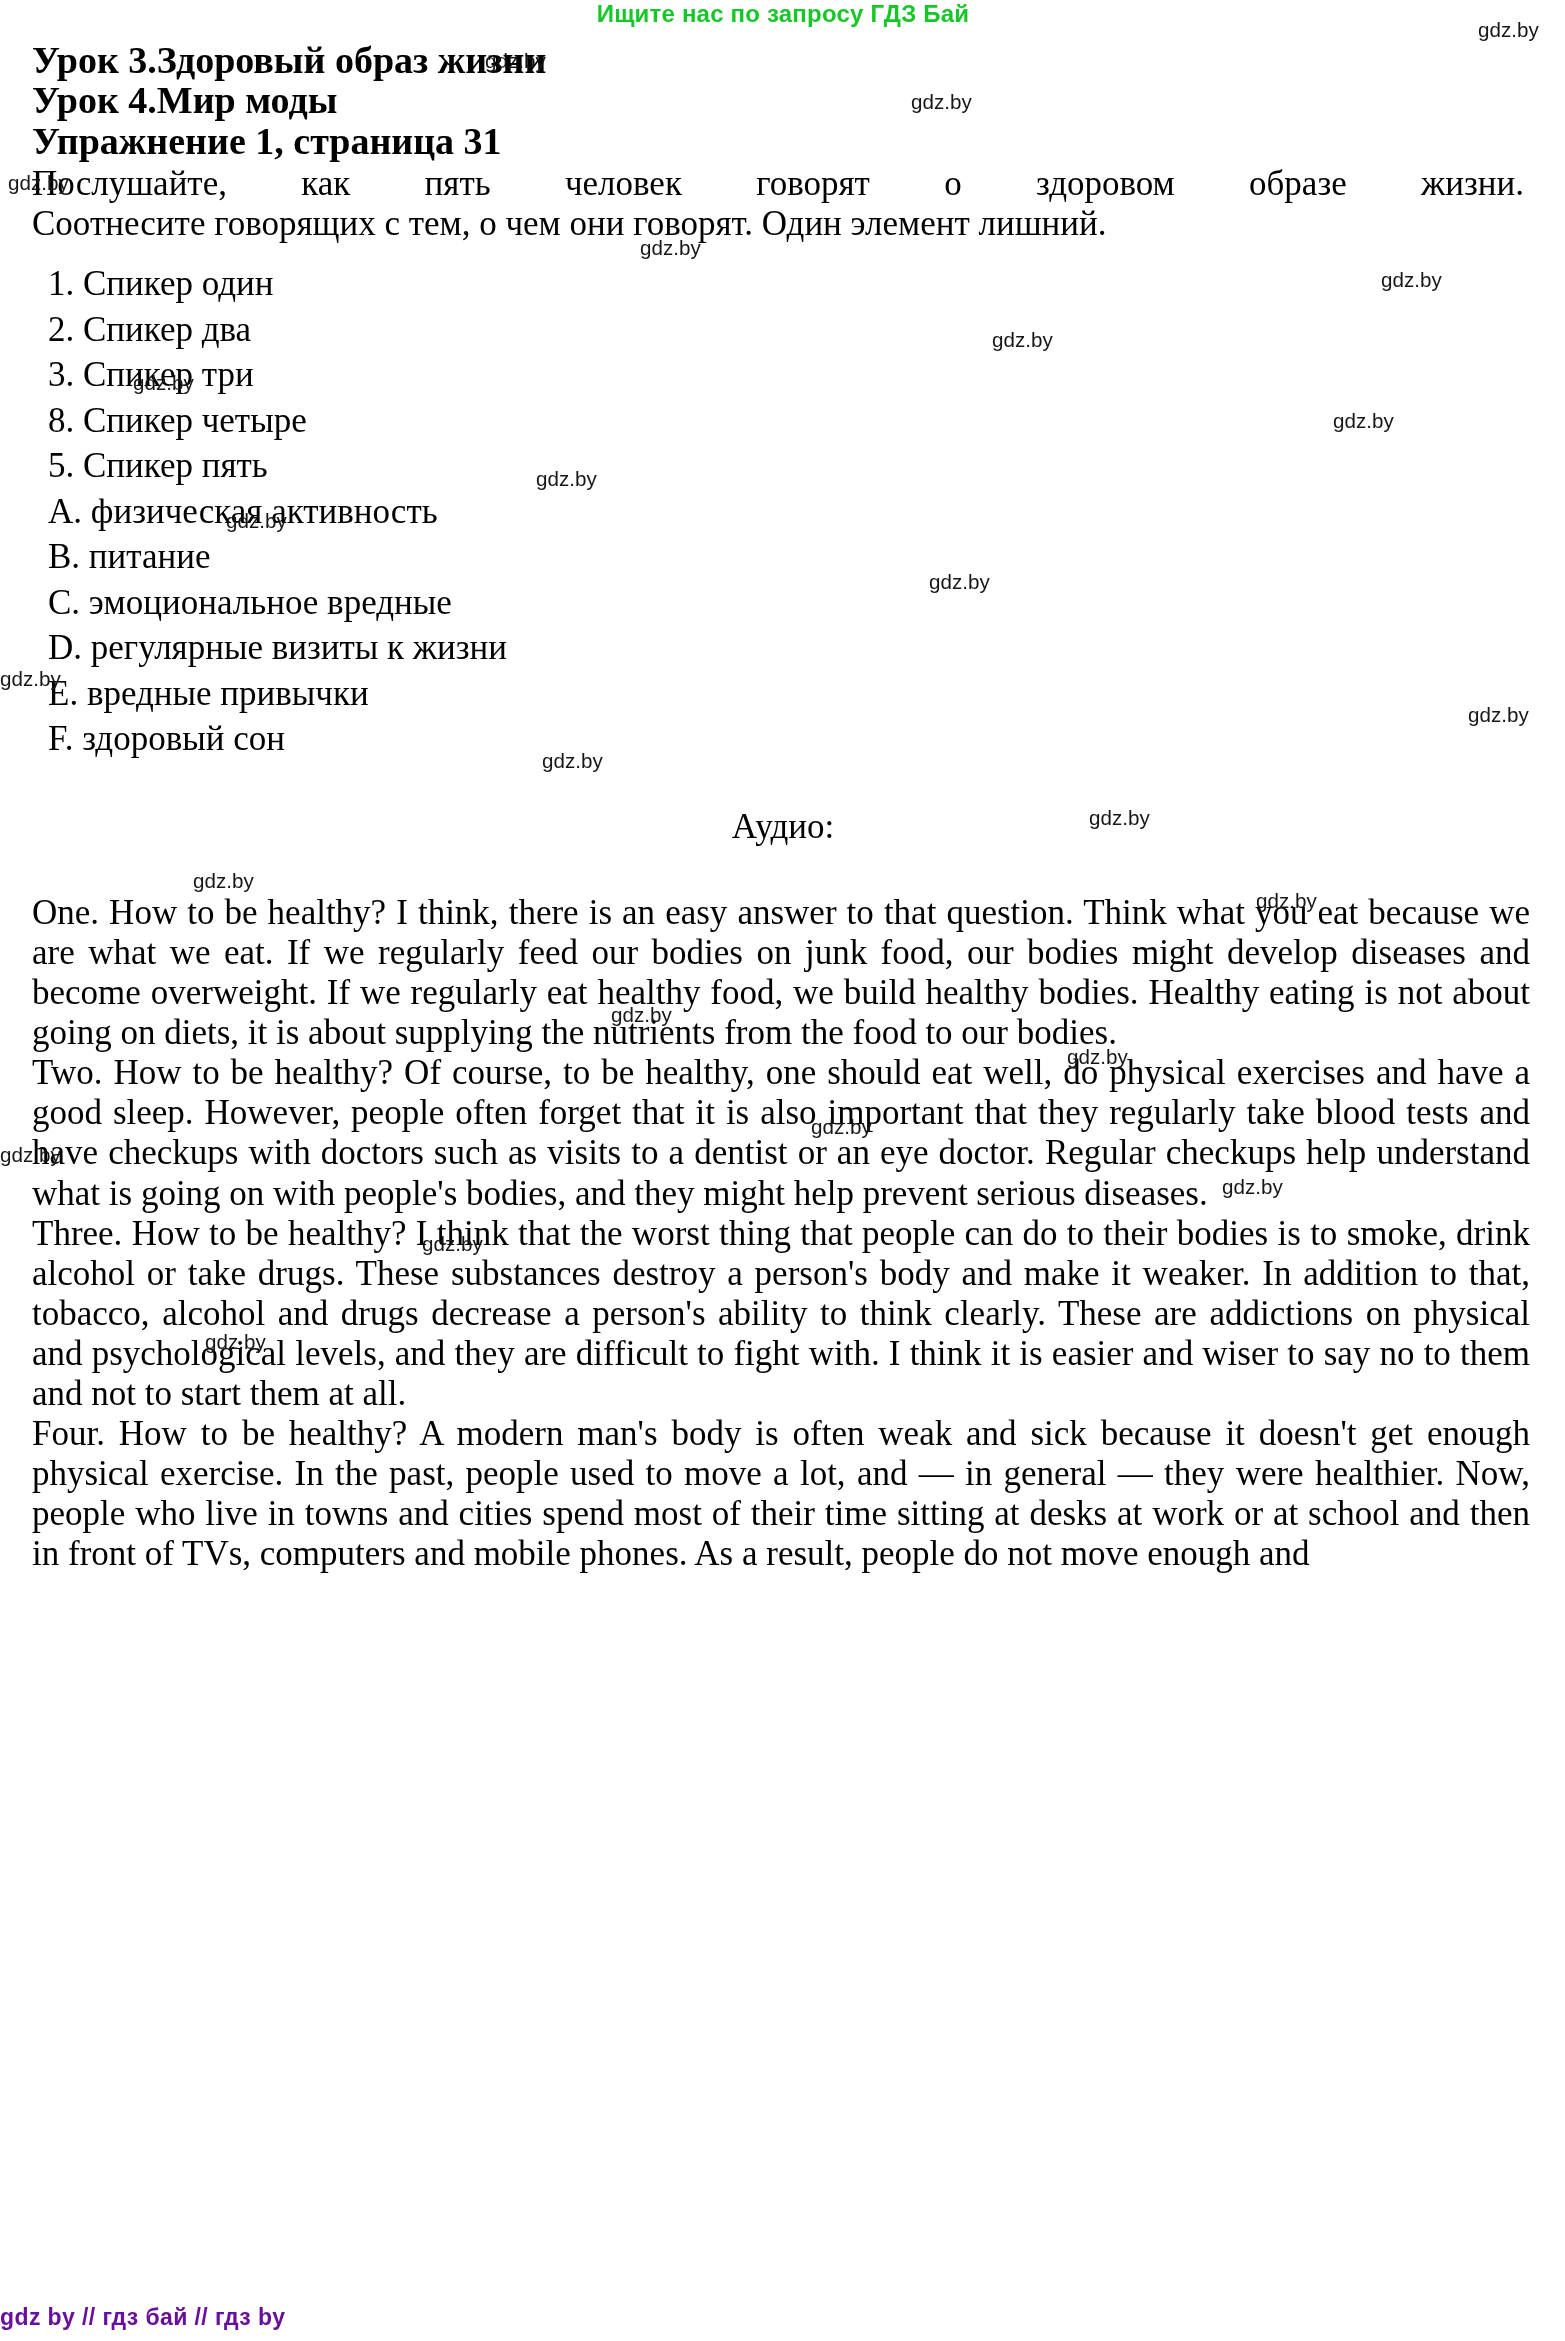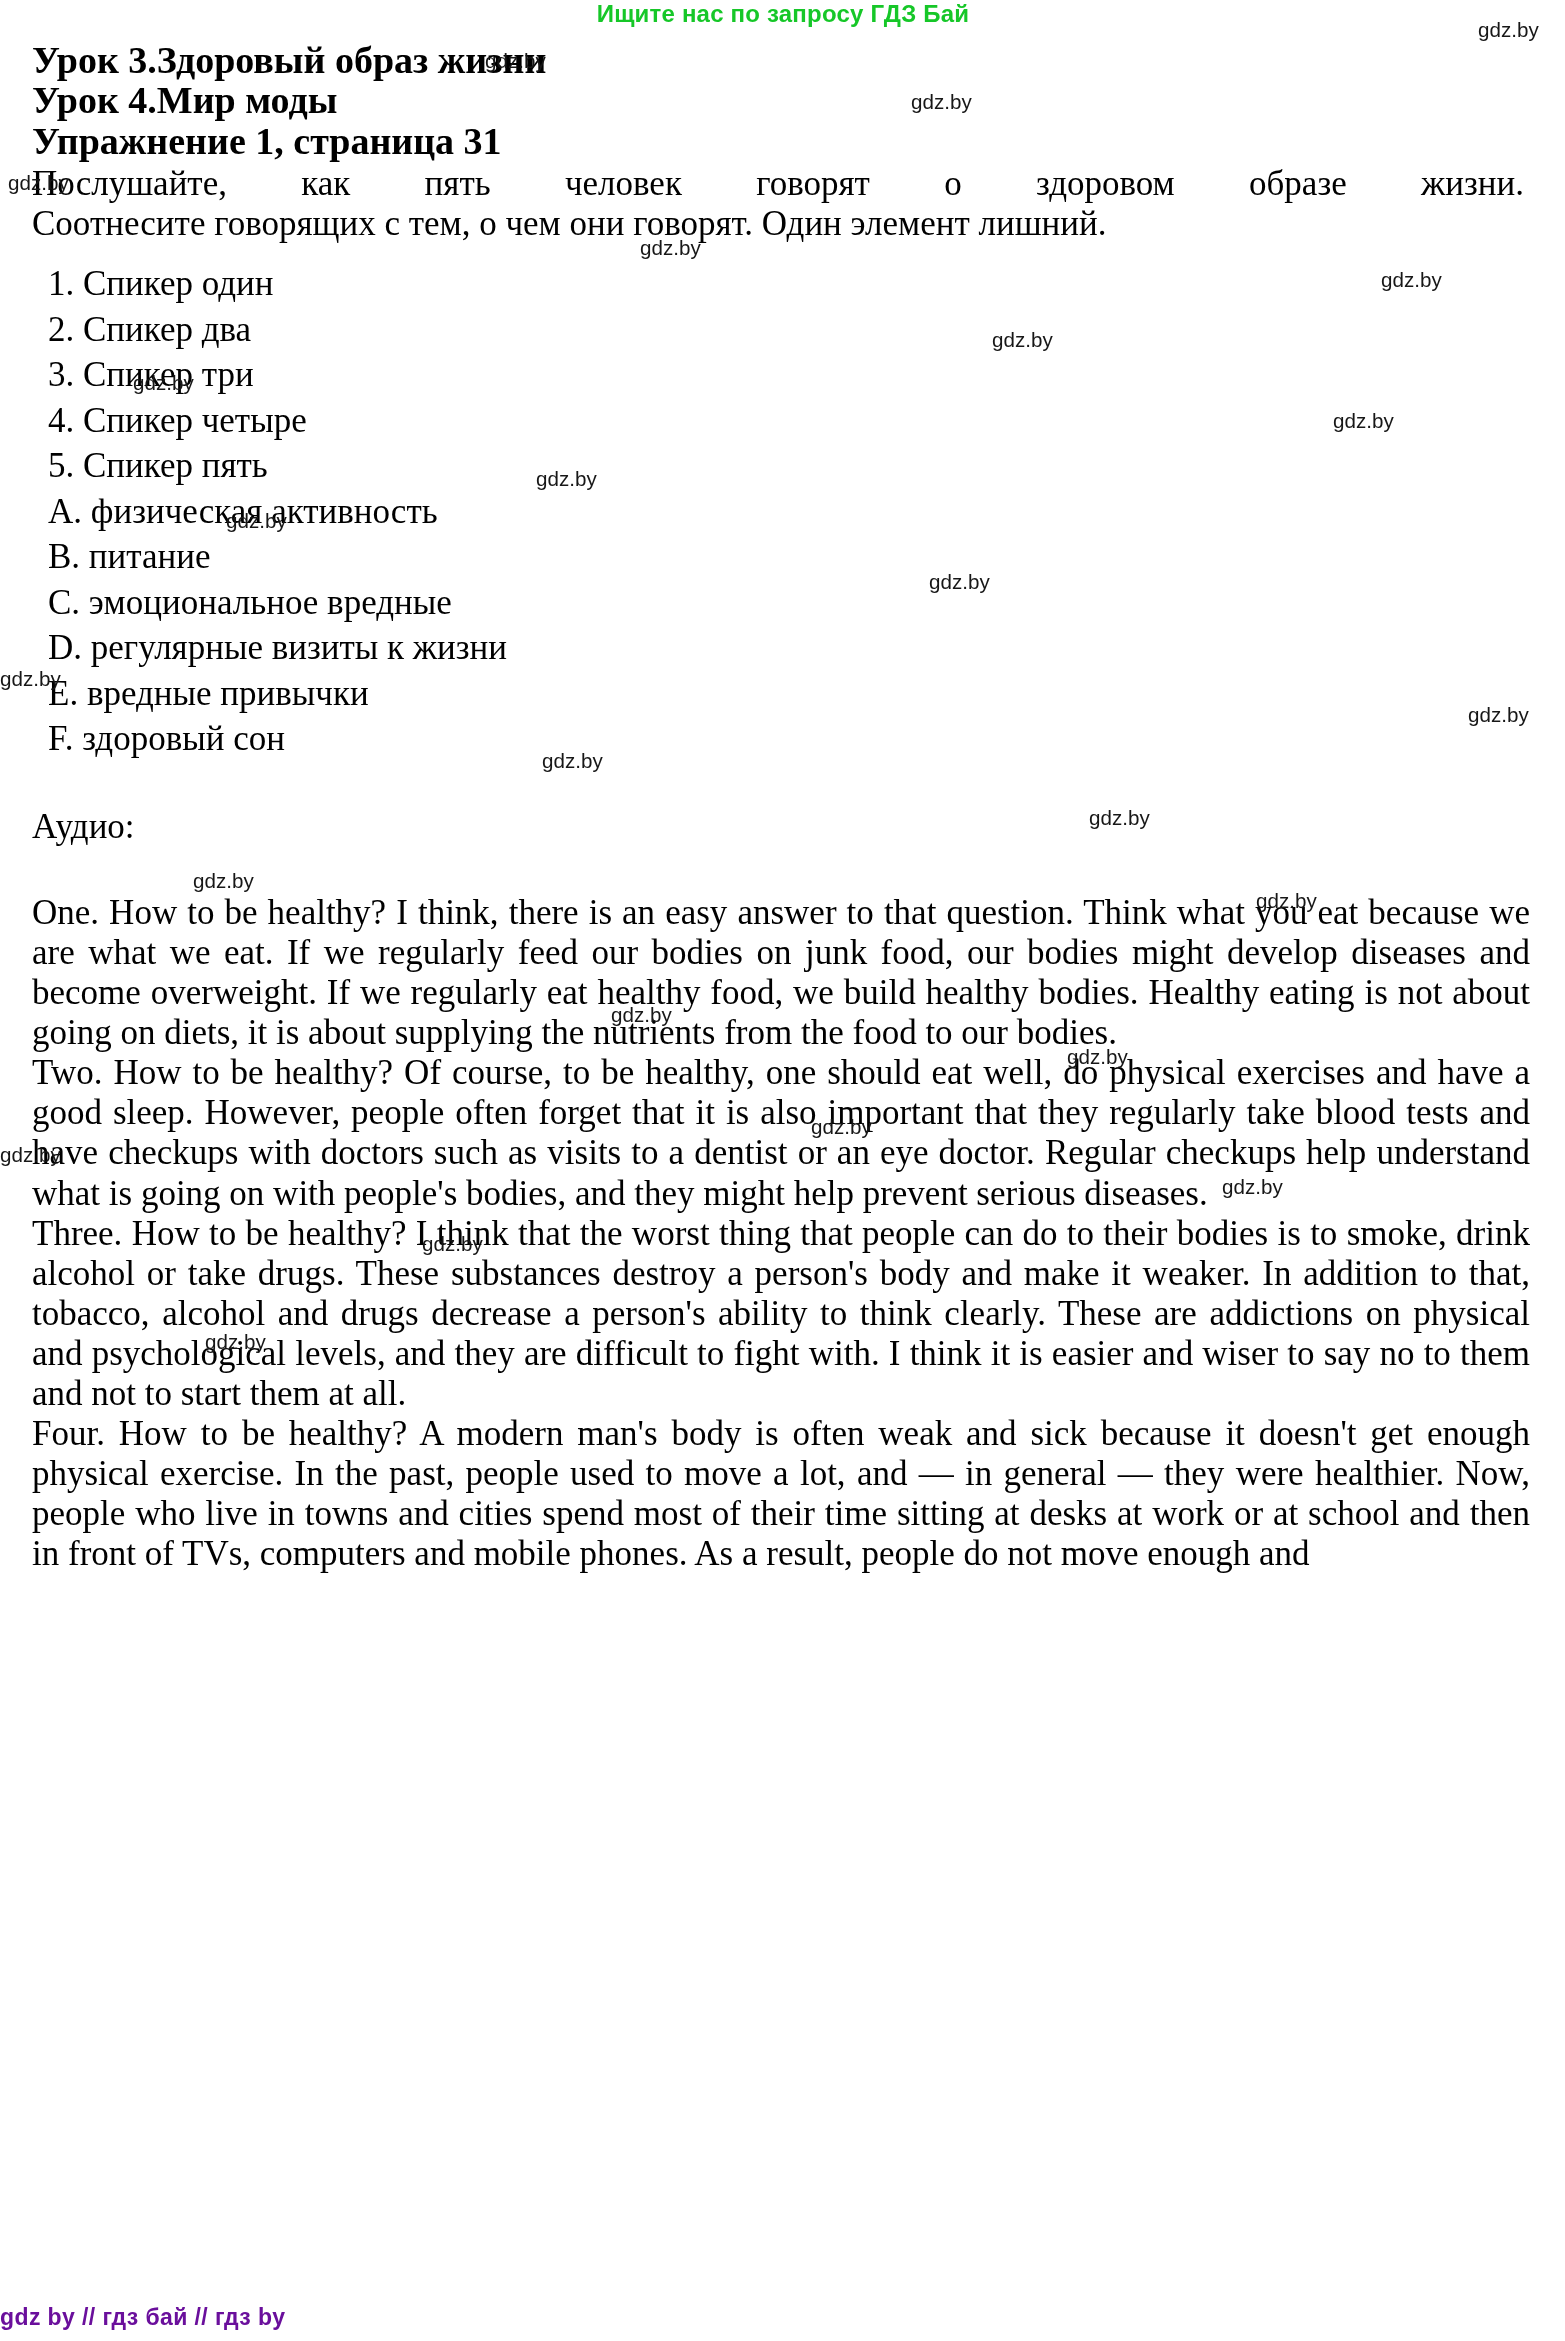--- a/index.html
+++ b/index.html
@@ -82,20 +82,21 @@
     font-size: 35px;
     line-height: 1.30;
     padding-left: 16px;
     white-space: nowrap;
   }
 
   .audio-label {
     font-size: 35px;
     margin: 46px 0 0 0;
     line-height: 1.1;
+    text-align: center;
   }
 
   .script-block {
     margin-top: 47px;
   }
   .script-para {
     font-size: 35px;
     line-height: 1.145;
     text-align: justify;
     text-align-last: left;
@@ -142,21 +143,21 @@
     <h2 class="exercise-title">Упражнение 1, страница 31</h2>
 
     <p class="task-text">Послушайте, как пять человек говорят о здоровом образе жизни.</p>
 
     <p class="task-text task-text-last">Соотнесите говорящих с тем, о чем они говорят. Один элемент лишний.</p>
 
     <ul class="answers-list">
       <li>1. Спикер один</li>
       <li>2. Спикер два</li>
       <li>3. Спикер три</li>
-      <li>4. Спикер четыре</li>
+      <li>8. Спикер четыре</li>
       <li>5. Спикер пять</li>
       <li>A. физическая активность</li>
       <li>B. питание</li>
       <li>C. эмоциональное вредные</li>
       <li>D. регулярные визиты к жизни</li>
       <li>E. вредные привычки</li>
       <li>F. здоровый сон</li>
     </ul>
 
     <p class="audio-label">Аудио:</p>

